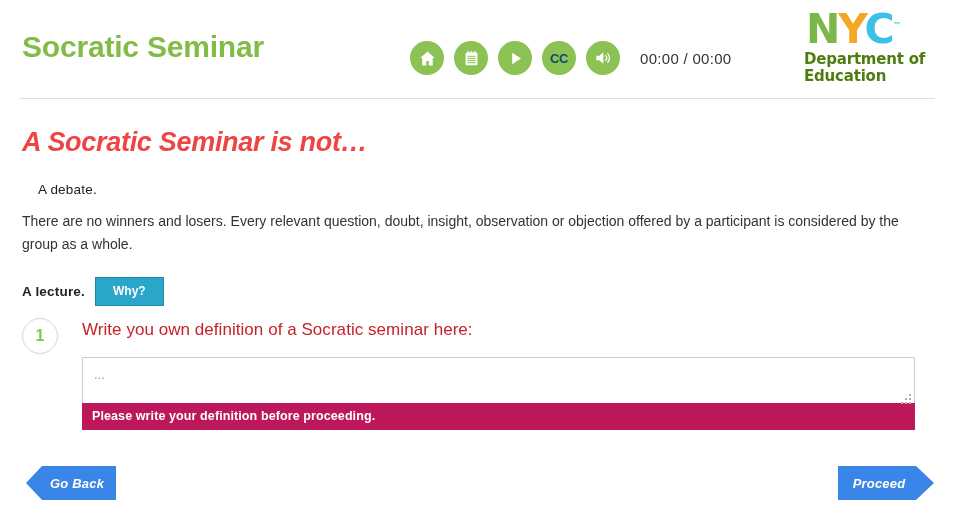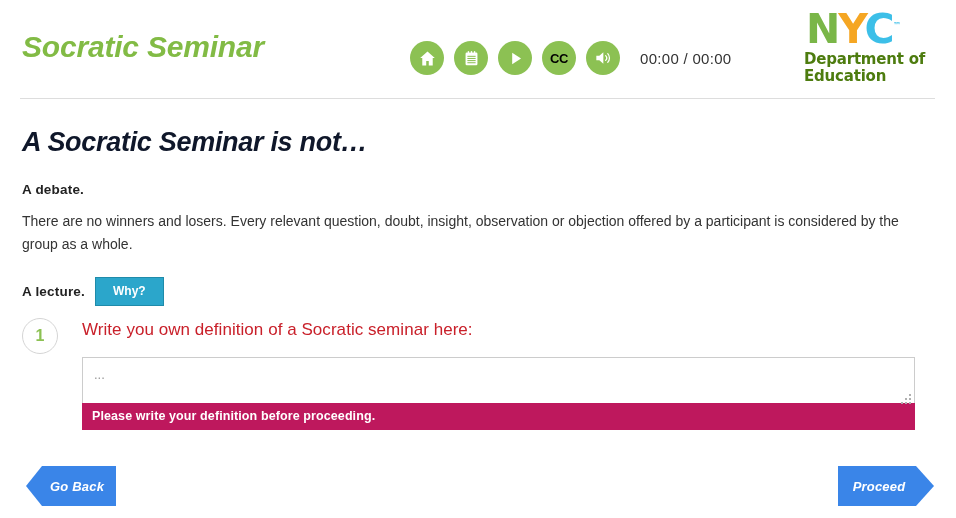--- a/index.html
+++ b/index.html
@@ -18,21 +18,20 @@
     position: relative;
     width: 956px;
     height: 99px;
   }
   .course-title {
     position: absolute;
     left: 22px;
     top: 30px;
     font-size: 30px;
     font-weight: bold;
-    font-style: italic;
     color: #82bb45;
     letter-spacing: -0.2px;
     white-space: nowrap;
   }
 
   .player-bar {
     position: absolute;
     left: 410px;
     top: 41px;
     display: flex;
@@ -45,21 +44,21 @@
     border-radius: 50%;
     background: #8cc153;
     display: flex;
     align-items: center;
     justify-content: center;
     cursor: pointer;
     flex: 0 0 auto;
   }
   .circle-btn svg { display: block; }
   .cc-glyph {
-    color: #000000;
+    color: #0c4a6e;
     font-size: 13px;
     font-weight: bold;
     letter-spacing: -0.5px;
     font-family: "Liberation Sans", sans-serif;
   }
   .timecode {
     margin-left: 10px;
     font-size: 15px;
     color: #333333;
     white-space: nowrap;
@@ -116,27 +115,27 @@
   .content {
     position: relative;
     padding: 0 22px;
   }
   .page-heading {
     margin: 0;
     padding-top: 28px;
     font-size: 27px;
     font-weight: bold;
     font-style: italic;
-    color: #0f172a;
+    color: #ef4444;
     letter-spacing: -0.3px;
   }
   .lead-label {
-    margin: 24px 0 0 0;
+    margin: 24px 0 0 16px;
     font-size: 13.5px;
-    font-weight: bold;
+    font-weight: normal;
     color: #222222;
     letter-spacing: 0.2px;
   }
   .body-para {
     margin: 13px 0 0 0;
     font-size: 14px;
     line-height: 1.62;
     color: #333333;
     max-width: 905px;
   }
@@ -241,21 +240,21 @@
   
   .footer-nav {
     position: absolute;
     left: 0;
     top: 462px;
     width: 956px;
     height: 48px;
   }
   .nav-btn {
     position: absolute;
-    height: 40px;
+    height: 34px;
     background: #3a85e8;
     color: #ffffff;
     font-size: 13px;
     font-weight: bold;
     font-style: italic;
     display: flex;
     align-items: center;
     justify-content: center;
     cursor: pointer;
     letter-spacing: 0.2px;

